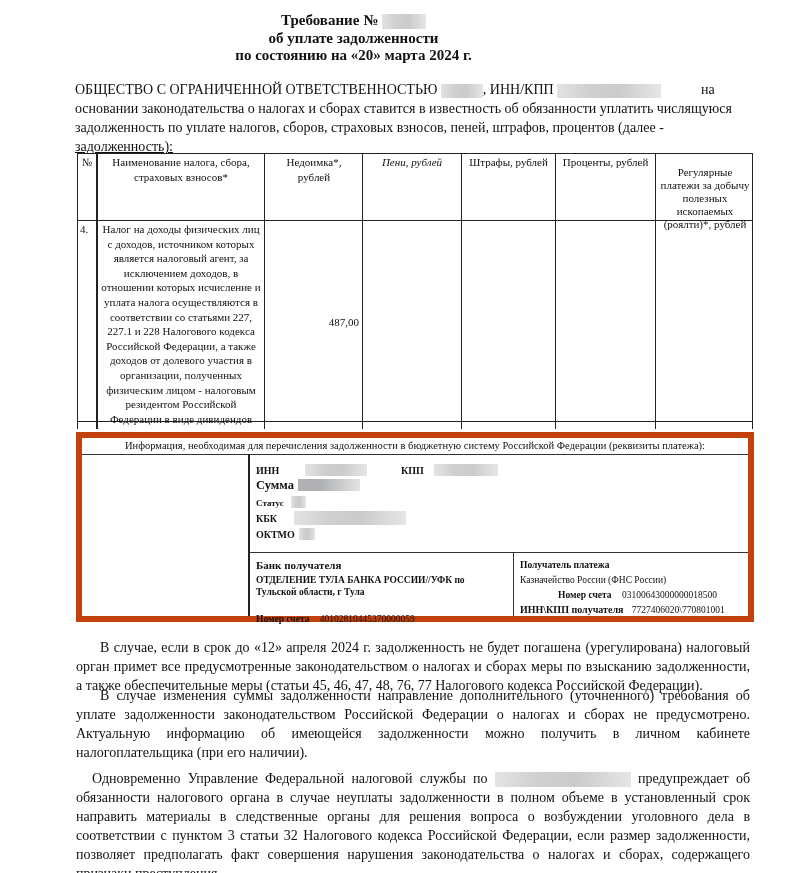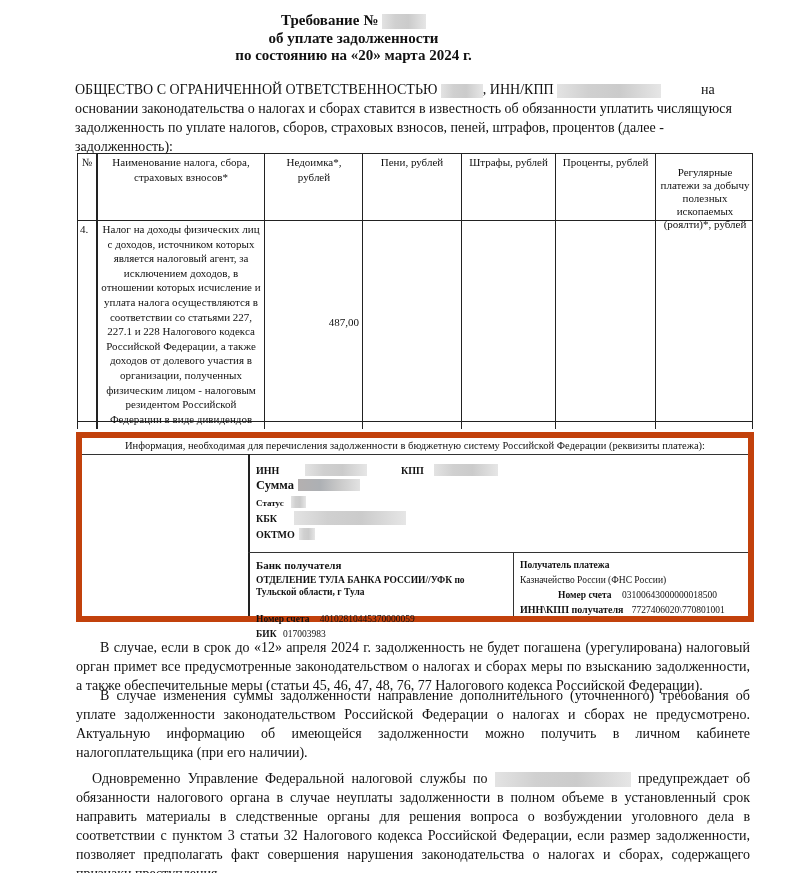--- a/index.html
+++ b/index.html
@@ -60,41 +60,41 @@
 <div class="abs title" style="top:47px;">по состоянию на «20» марта 2024 г.</div>
 
 <div class="abs intro" style="top:80px;">
   <span>ОБЩЕСТВО С ОГРАНИЧЕННОЙ ОТВЕТСТВЕННОСТЬЮ</span>
   <span class="redact" style="width:42px;"></span><span>, ИНН/КПП</span>
   <span class="redact" style="width:104px;"></span>
   <span class="na">на</span>
 </div>
 <div class="abs intro" style="top:99px;">основании законодательства о налогах и сборах ставится в известность об обязанности уплатить числящуюся</div>
 <div class="abs intro" style="top:118px;">задолженность по уплате налогов, сборов, страховых взносов, пеней, штрафов, процентов (далее -</div>
-<div class="abs intro" style="top:137px;">задолженность):</div>
+<div class="abs intro" style="top:137px;text-decoration:underline;">задолженность):</div>
 
 <div class="abs tbl">
 
   <div class="h" style="top:0;"></div>
   <div class="h" style="top:67px;"></div>
   <div class="h" style="top:268px;"></div>
 
   <div class="v" style="left:0;"></div>
   <div class="v thick" style="left:19px;"></div>
   <div class="v" style="left:187px;"></div>
   <div class="v" style="left:285px;"></div>
   <div class="v" style="left:384px;"></div>
   <div class="v" style="left:478px;"></div>
   <div class="v" style="left:578px;"></div>
   <div class="v" style="left:675px;"></div>
 
   <div class="cell" style="left:2px;width:16px;top:2px;">№</div>
   <div class="cell" style="left:24px;width:160px;top:2px;">Наименование налога, сбора, страховых взносов*</div>
   <div class="cell" style="left:193px;width:88px;top:2px;">Недоимка*, рублей</div>
-  <div class="cell" style="left:288px;width:94px;top:2px;">Пени, рублей</div>
+  <div class="cell" style="left:288px;width:94px;top:2px;font-style:italic;">Пени, рублей</div>
   <div class="cell" style="left:386px;width:91px;top:2px;">Штрафы, рублей</div>
   <div class="cell" style="left:480px;width:97px;top:2px;">Проценты, рублей</div>
   <div class="cell" style="left:582px;width:92px;top:13px;line-height:13px;">Регулярные платежи за добычу полезных ископаемых (роялти)*, рублей</div>
 
   <div class="cell left" style="left:3px;width:16px;top:69px;">4.</div>
   <div class="cell" style="left:22px;width:164px;top:69px;line-height:14.6px;">Налог на доходы физических лиц с доходов, источником которых является налоговый агент, за исключением доходов, в отношении которых исчисление и уплата налога осуществляются в соответствии со статьями 227, 227.1 и 228 Налогового кодекса Российской Федерации, а также доходов от долевого участия в организации, полученных физическим лицом - налоговым резидентом Российской Федерации в виде дивидендов</div>
   <div class="cell right" style="left:190px;width:92px;top:162px;">487,00</div>
   <div class="cell" style="left:288px;width:94px;top:162px;"></div>
   <div class="cell" style="left:386px;width:91px;top:162px;"></div>
   <div class="cell" style="left:480px;width:97px;top:162px;"></div>
@@ -132,24 +132,20 @@
     <span class="redact" style="width:16px;height:12px;"></span>
   </div>
 
   <div class="abs ptxt" style="left:174px;top:121px;width:250px;">
     <div class="lbl" style="font-size:11px;">Банк получателя</div>
     <div style="margin-top:3px;font-weight:bold;">ОТДЕЛЕНИЕ ТУЛА БАНКА РОССИИ//УФК по Тульской области, г Тула</div>
     <div style="margin-top:15px;">
       <span class="lbl" style="font-size:9.5px;">Номер счета</span>
       <span style="margin-left:8px;">40102810445370000059</span>
     </div>
-    <div style="margin-top:3px;">
-      <span class="lbl" style="font-size:9.5px;">БИК</span>
-      <span style="margin-left:4px;">017003983</span>
-    </div>
   </div>
 
   <div class="abs ptxt" style="left:438px;top:121px;width:235px;">
     <div class="lbl" style="font-size:9.5px;">Получатель платежа</div>
     <div style="margin-top:3px;">Казначейство России (ФНС России)</div>
     <div style="margin-top:3px;text-align:center;">
       <span class="lbl" style="font-size:9.5px;">Номер счета</span>
       <span style="margin-left:8px;">03100643000000018500</span>
     </div>
     <div style="margin-top:3px;">

